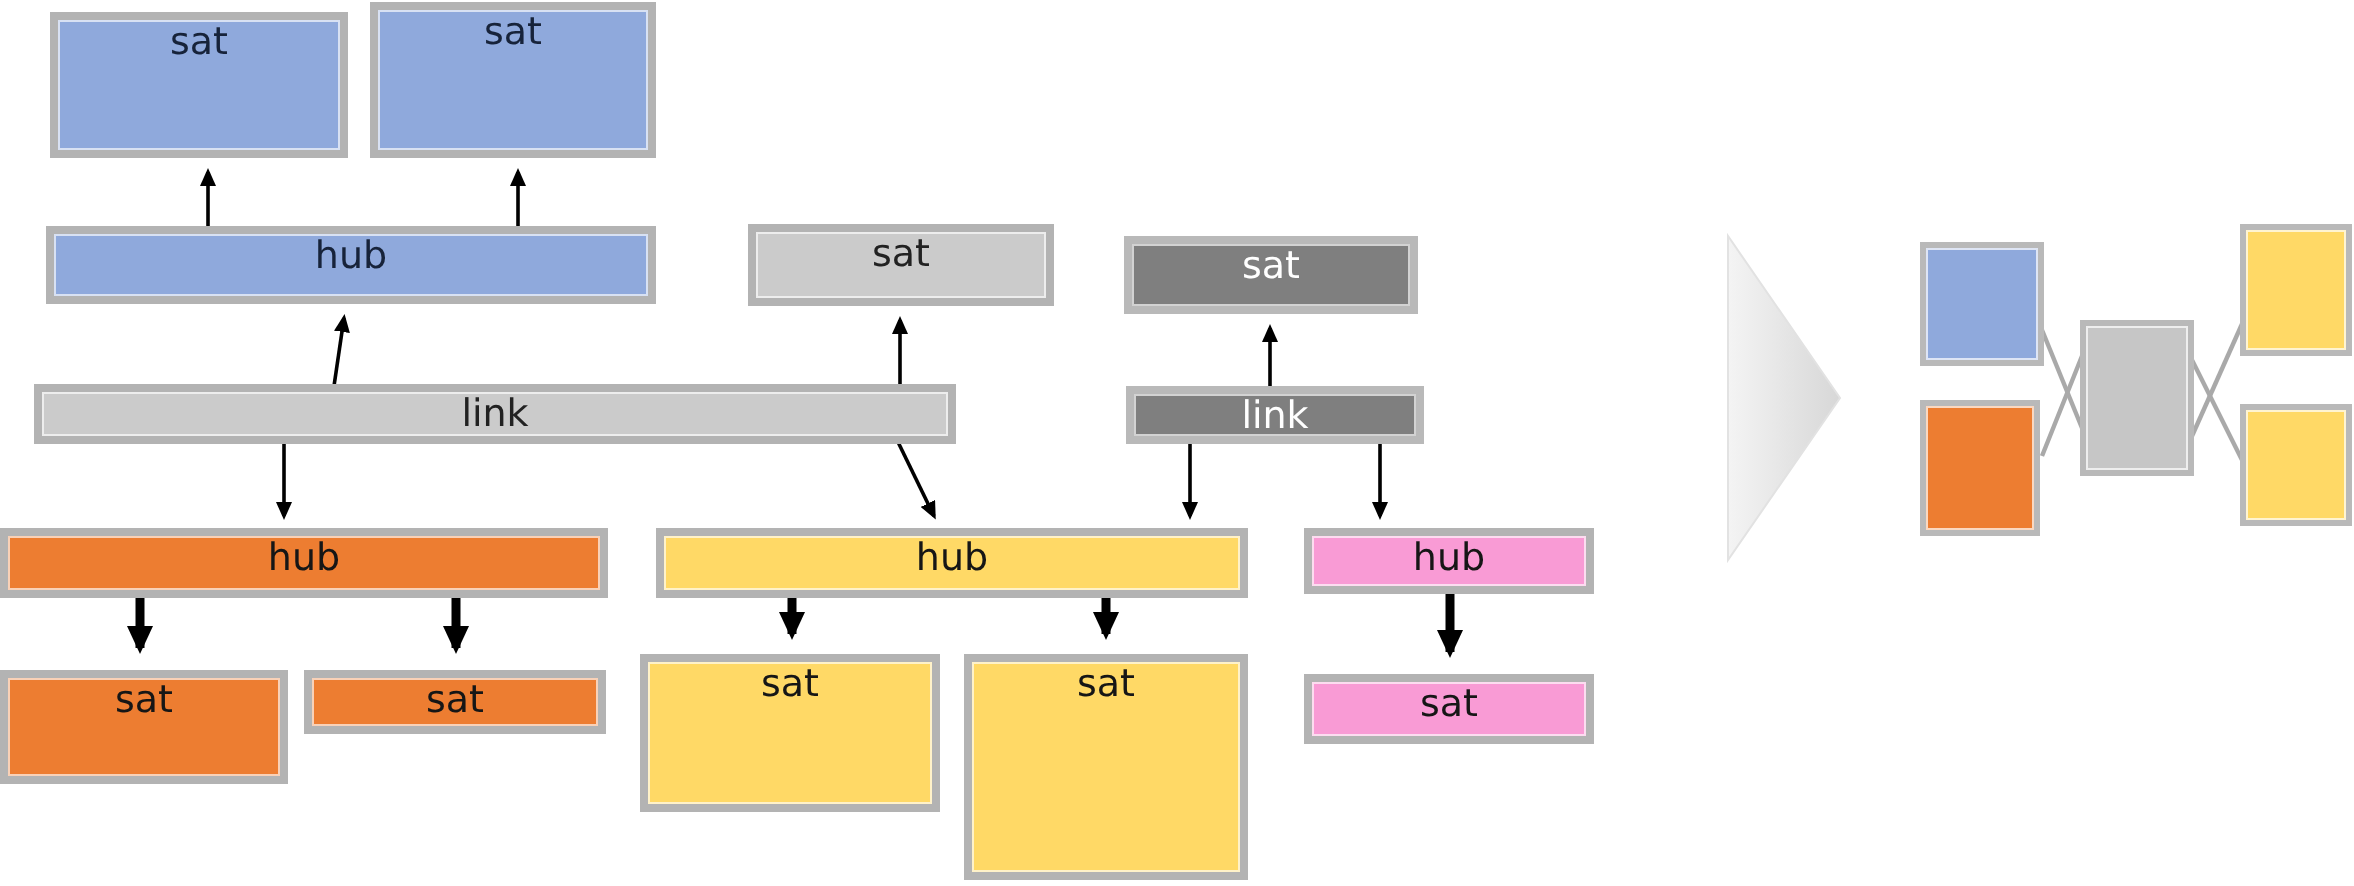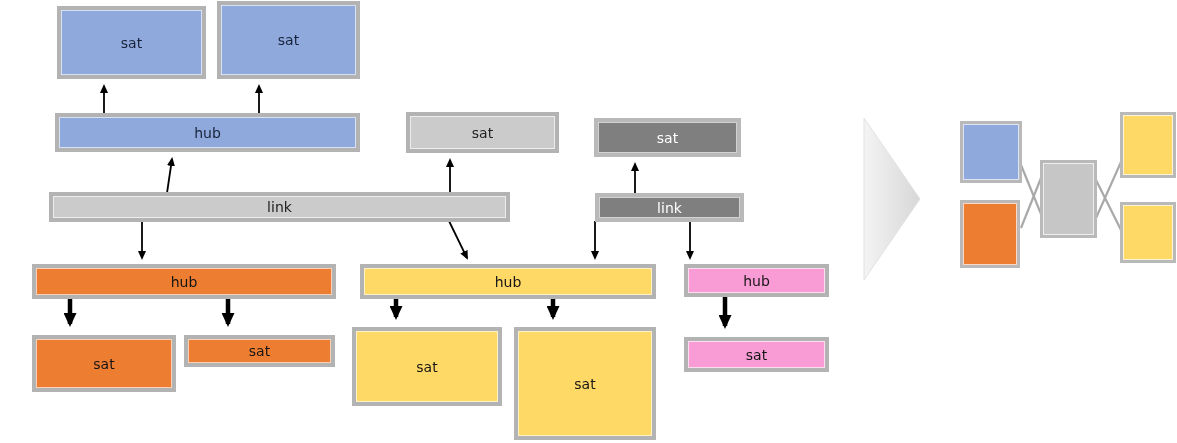--- a/index.html
+++ b/index.html
@@ -3,24 +3,23 @@
 <meta charset="utf-8">
 <style>
   html,body{margin:0;padding:0;background:#ffffff;}
   #stage{
     position:relative;width:1177px;height:443px;background:#ffffff;
     font-family:"DejaVu Sans","Liberation Sans",sans-serif;overflow:hidden;
   }
   .node{
     position:absolute;box-sizing:border-box;
     border:4px solid #b3b3b3;
-    display:flex;align-items:center;justify-content:center;
-    font-size:14px;color:#1a1a1a;
+    display:flex;align-items:flex-start;justify-content:center;
+    font-size:19px;color:#1a1a1a;
     box-shadow:inset 0 0 0 1px rgba(255,255,255,0.65);
-    margin-left:32px;
   }
   .blue   {background:#8fa9dc;color:#17233a;}
   .graylt {background:#cbcbcb;color:#222;}
   .graydk {background:#7f7f7f;color:#ffffff;border-color:#b9b9b9;}
   .orange {background:#ed7d31;color:#161616;}
   .yellow {background:#ffd966;color:#161616;}
   .pink   {background:#f99bd5;color:#161616;}
   .mini{
     position:absolute;box-sizing:border-box;border:3px solid #b9b9b9;
     box-shadow:inset 0 0 0 1px rgba(255,255,255,0.7);

